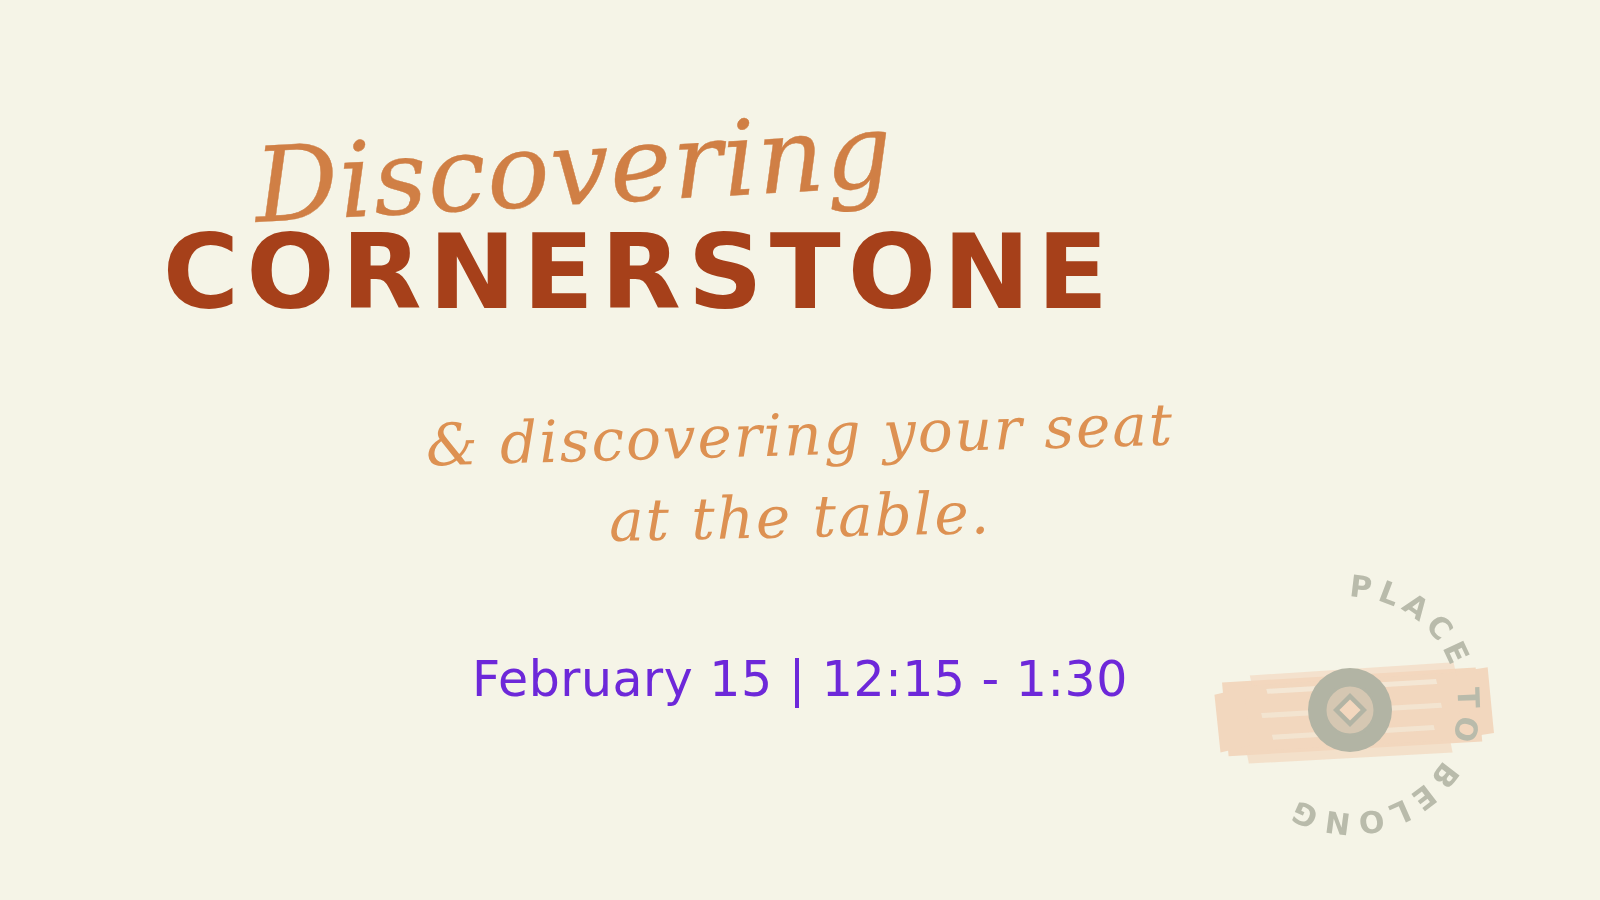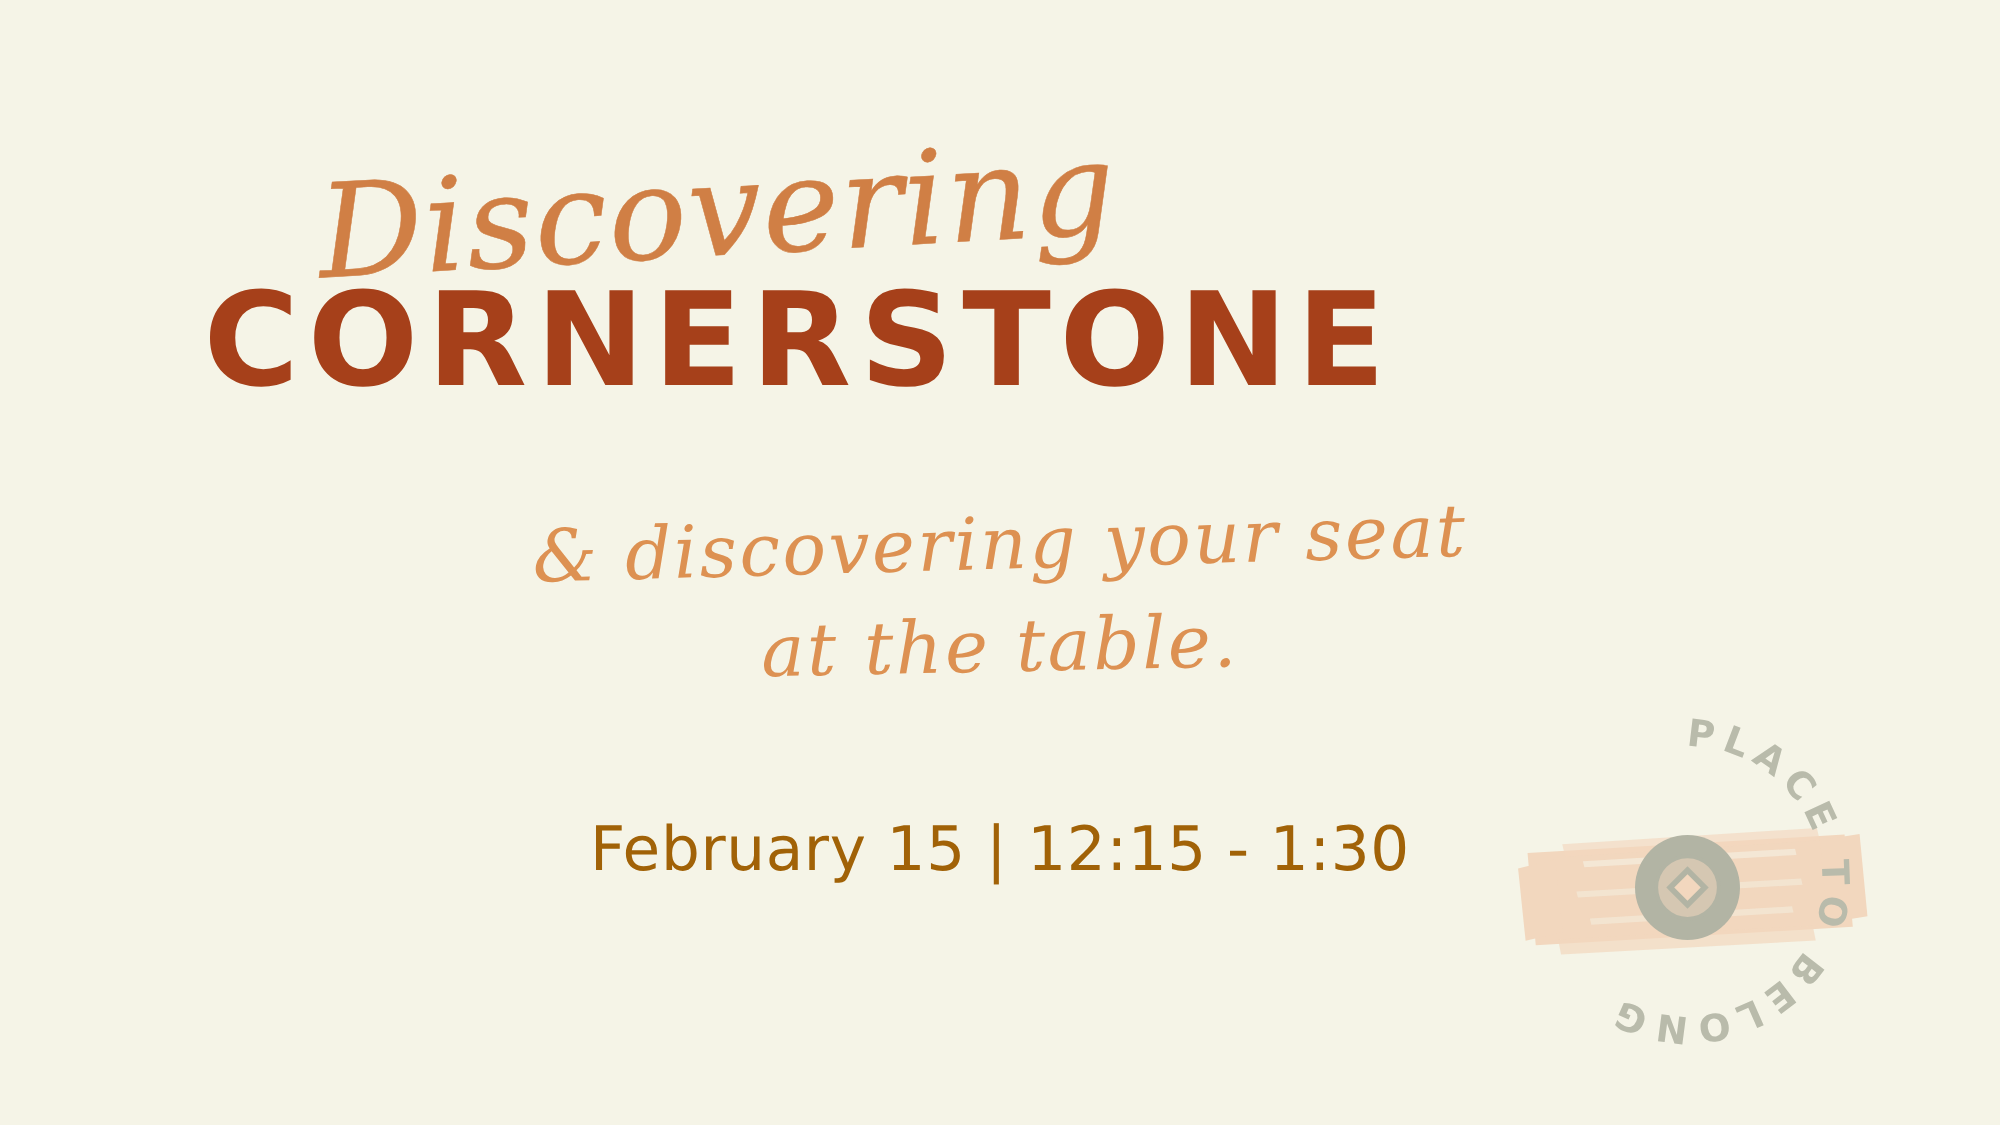--- a/index.html
+++ b/index.html
@@ -86,21 +86,21 @@
     transform: rotate(-1.2deg);
   }
 
   
   .datetime {
     position: absolute;
     left: 0;
     top: 648px;
     width: 1600px;
     text-align: center;
-    color: #a16207;
+    color: #6d28d9;
     font-family: "DejaVu Sans", sans-serif;
     font-size: 49px;
     font-weight: 400;
     letter-spacing: 0.5px;
     line-height: 64px;
     z-index: 2;
   }
 
   
   .logo {

